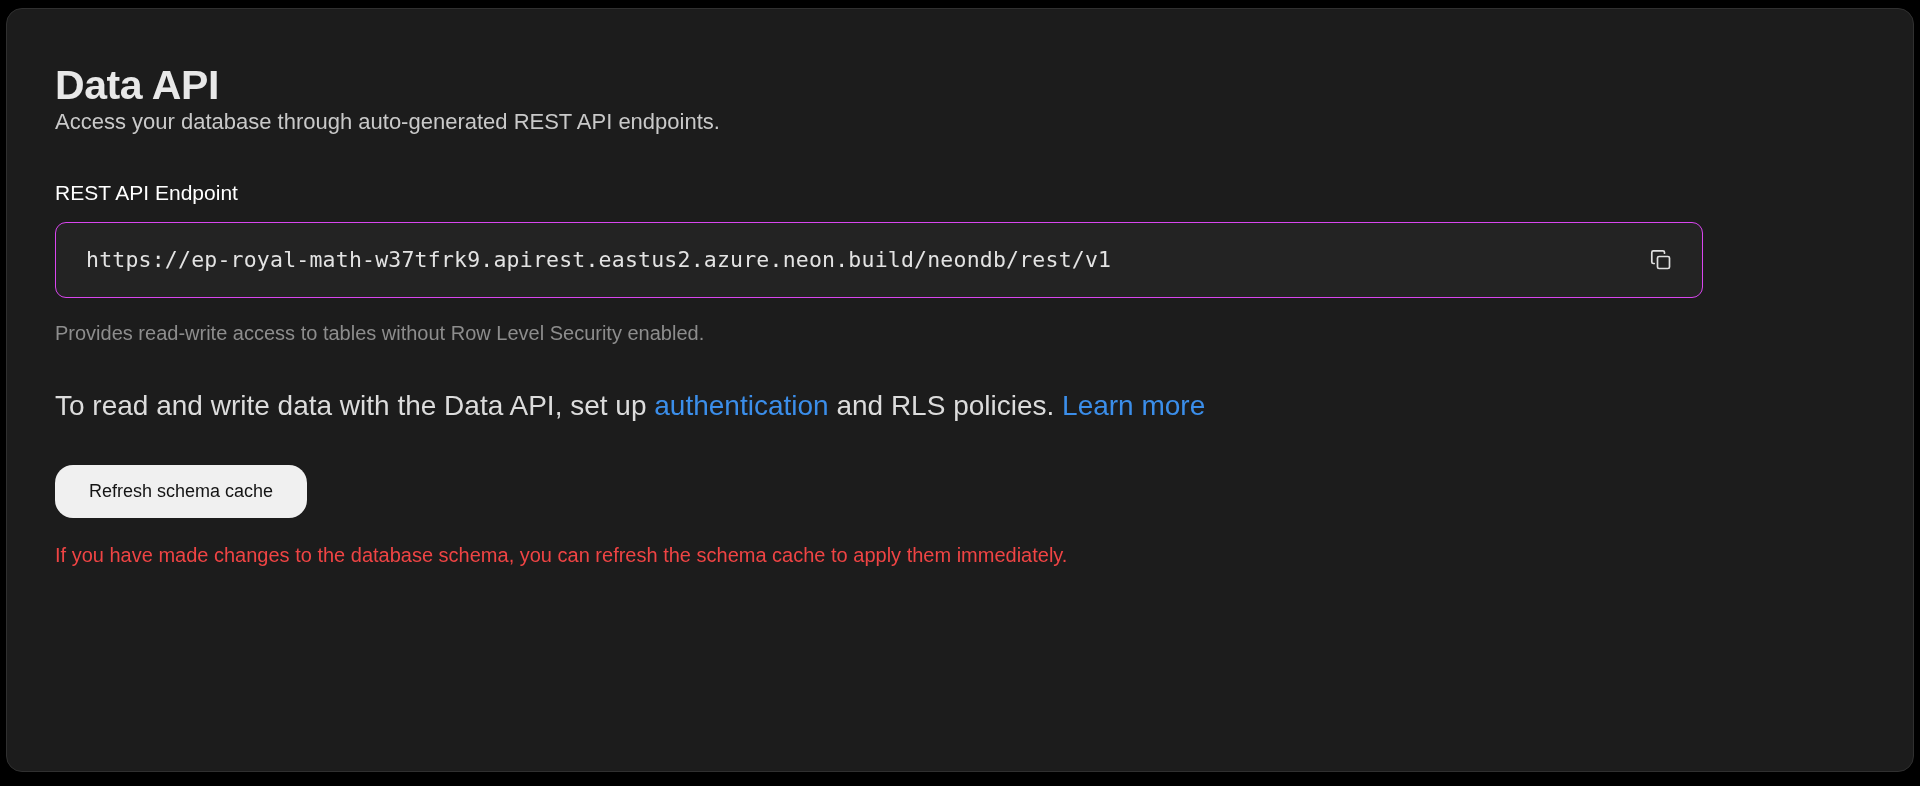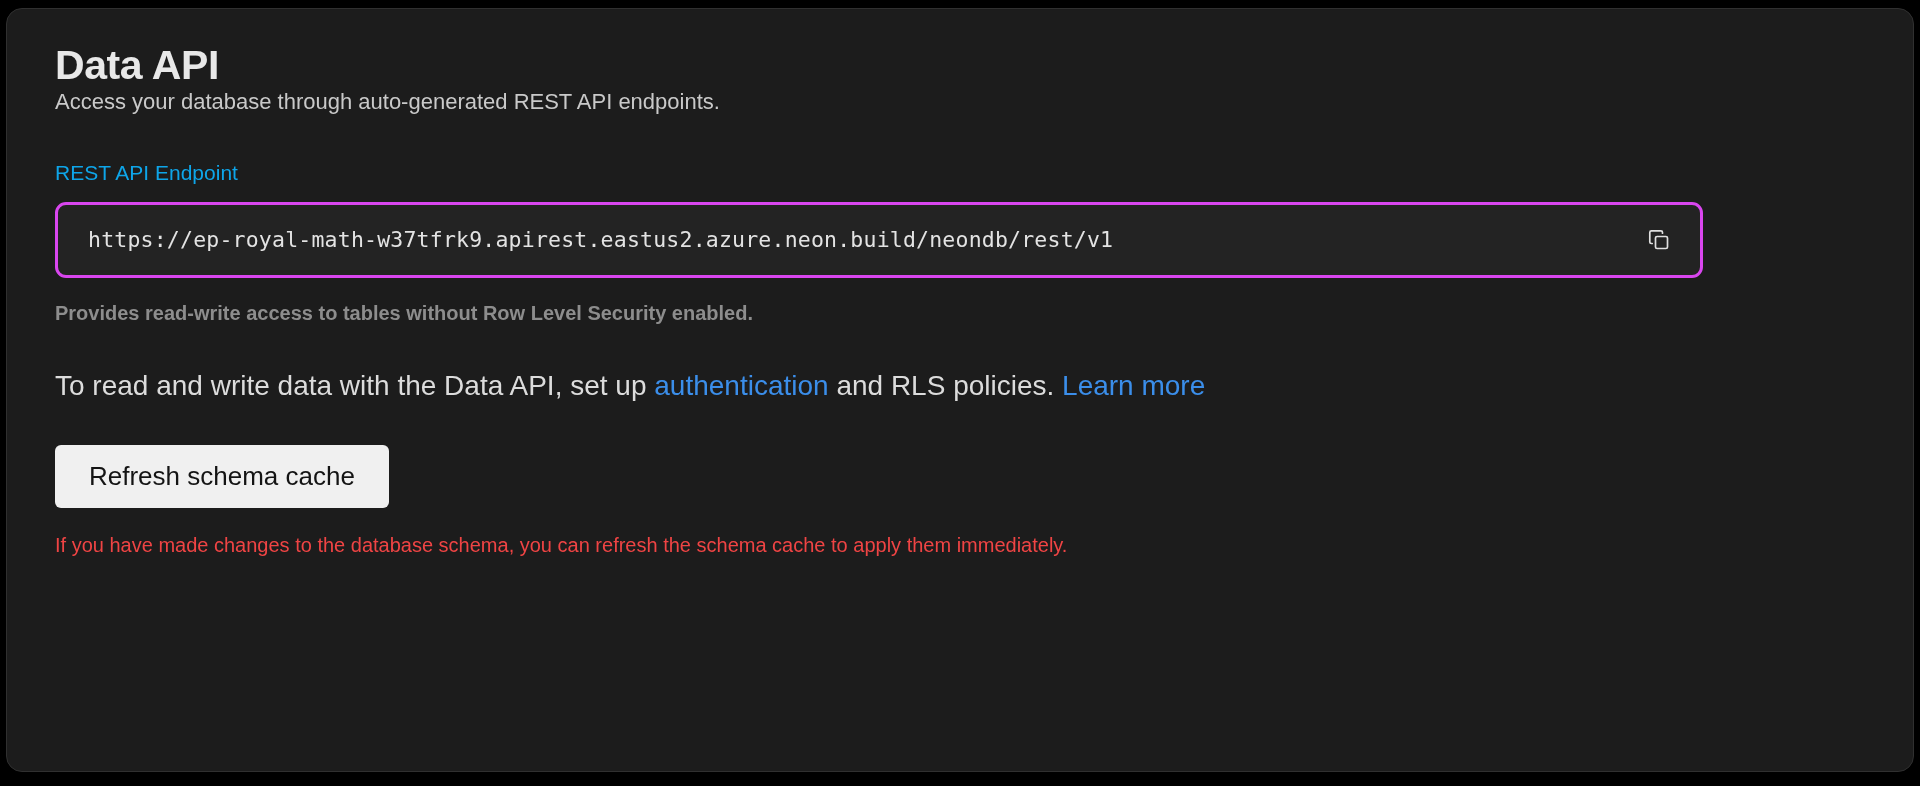--- a/index.html
+++ b/index.html
@@ -18,51 +18,51 @@
     background: #000000;
     padding: 8px 6px 14px 6px;
   }
 
   .card {
     width: 100%;
     height: 100%;
     background: #1c1c1c;
     border: 1px solid #303030;
     border-radius: 16px;
-    padding: 20px 48px 0 48px;
+    padding: 40px 48px 0 48px;
     overflow: hidden;
   }
 
   .page-title {
     font-size: 41px;
     font-weight: 700;
     color: #e8e8e8;
     letter-spacing: -0.4px;
     line-height: 1.1;
     margin-top: 14px;
   }
 
   .page-subtitle {
     font-size: 22px;
     color: #c9c9c9;
     line-height: 1.3;
   }
 
   .field-label {
     font-size: 21px;
-    color: #0ea5e9;
+    color: #ffffff;
     margin-top: 44px;
   }
 
   .endpoint-row {
     margin-top: 17px;
     width: 1648px;
     height: 76px;
     background: #232323;
-    border: 3px solid #d946ef;
+    border: 1px solid #d946ef;
     border-radius: 11px;
     display: flex;
     align-items: center;
     padding: 0 20px 0 30px;
   }
 
   .endpoint-value {
     flex: 1;
     font-family: "DejaVu Sans Mono", monospace;
     font-size: 21.5px;
@@ -83,21 +83,20 @@
     cursor: pointer;
     flex-shrink: 0;
   }
   .copy-btn svg { display: block; }
 
   .helper-text {
     font-size: 20px;
     color: #8d8d8d;
     margin-top: 22px;
     line-height: 1.3;
-    font-weight: bold;
   }
 
   .info-paragraph {
     font-size: 28px;
     color: #dcdcdc;
     margin-top: 42px;
     line-height: 1.3;
   }
 
   .link {
@@ -105,23 +104,23 @@
     text-decoration: none;
     cursor: pointer;
   }
 
   .refresh-button {
     margin-top: 41px;
     display: inline-block;
     background: #f0f0f0;
     color: #141414;
     border: none;
-    border-radius: 6px;
+    border-radius: 18px;
     font-family: "Liberation Sans", sans-serif;
-    font-size: 26px;
+    font-size: 18px;
     font-weight: 400;
     padding: 15px 34px;
     cursor: pointer;
     line-height: 1.25;
   }
 
   .footnote {
     font-size: 20px;
     color: #ef4444;
     margin-top: 24px;

